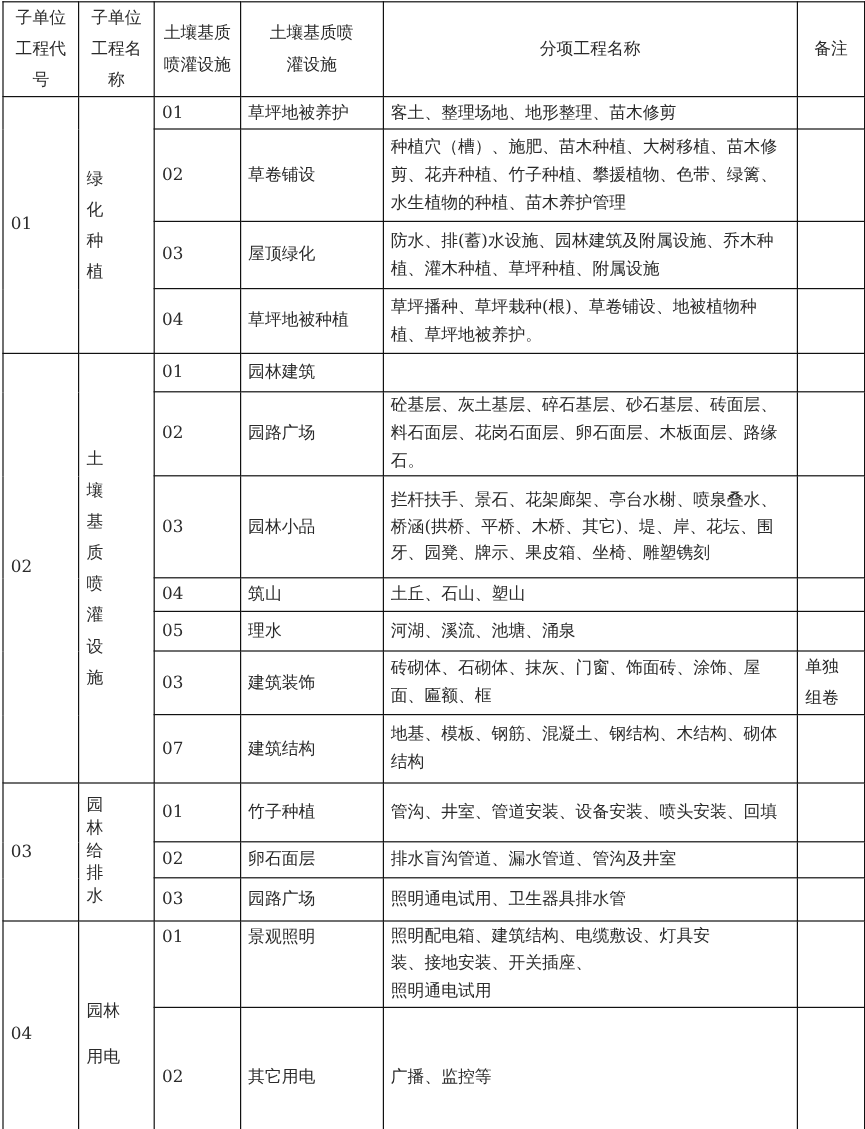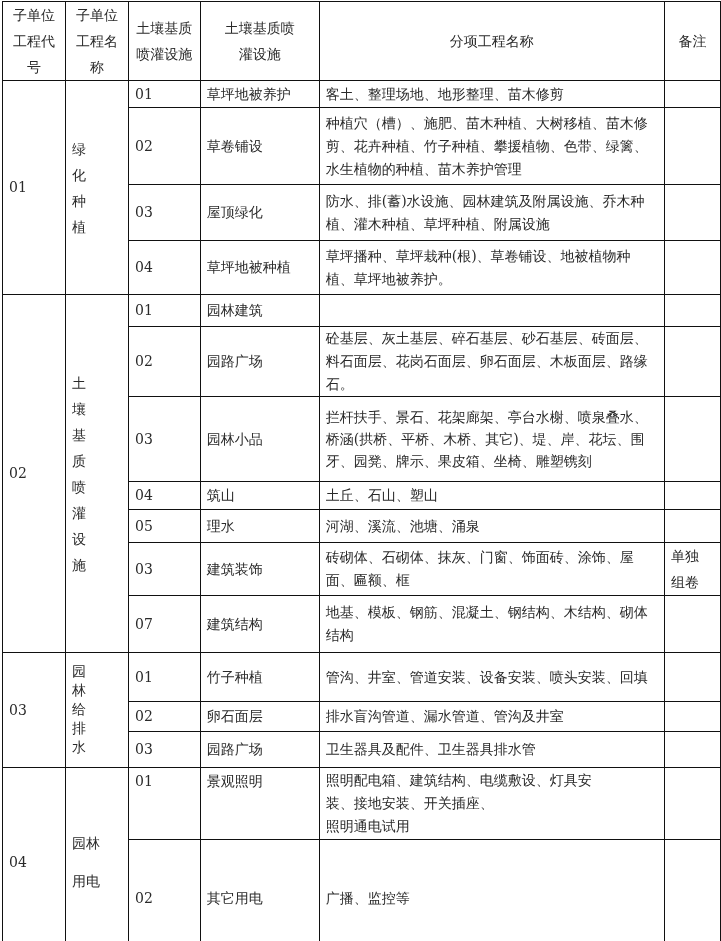--- a/index.html
+++ b/index.html
@@ -120,21 +120,21 @@
   </tr>
   <tr style="height:30px">
     <td class="c">02</td>
     <td class="c">卵石面层</td>
     <td class="l">排水盲沟管道、漏水管道、管沟及井室</td>
     <td class="c"></td>
   </tr>
   <tr style="height:36px">
     <td class="c">03</td>
     <td class="c">园路广场</td>
-    <td class="l">卫生器具及配件、卫生器具排水管</td>
+    <td class="l">照明通电试用、卫生器具排水管</td>
     <td class="c"></td>
   </tr>
 
   <tr style="height:72px">
     <td class="c" rowspan="2">04</td>
     <td class="c" rowspan="2"><span class="two">园林用电</span></td>
     <td class="c" style="vertical-align:top; padding-top:2px">01</td>
     <td class="c" style="vertical-align:top; padding-top:2px">景观照明</td>
     <td class="c">
       <div>照明配电箱、建筑结构、电缆敷设、灯具安</div>

